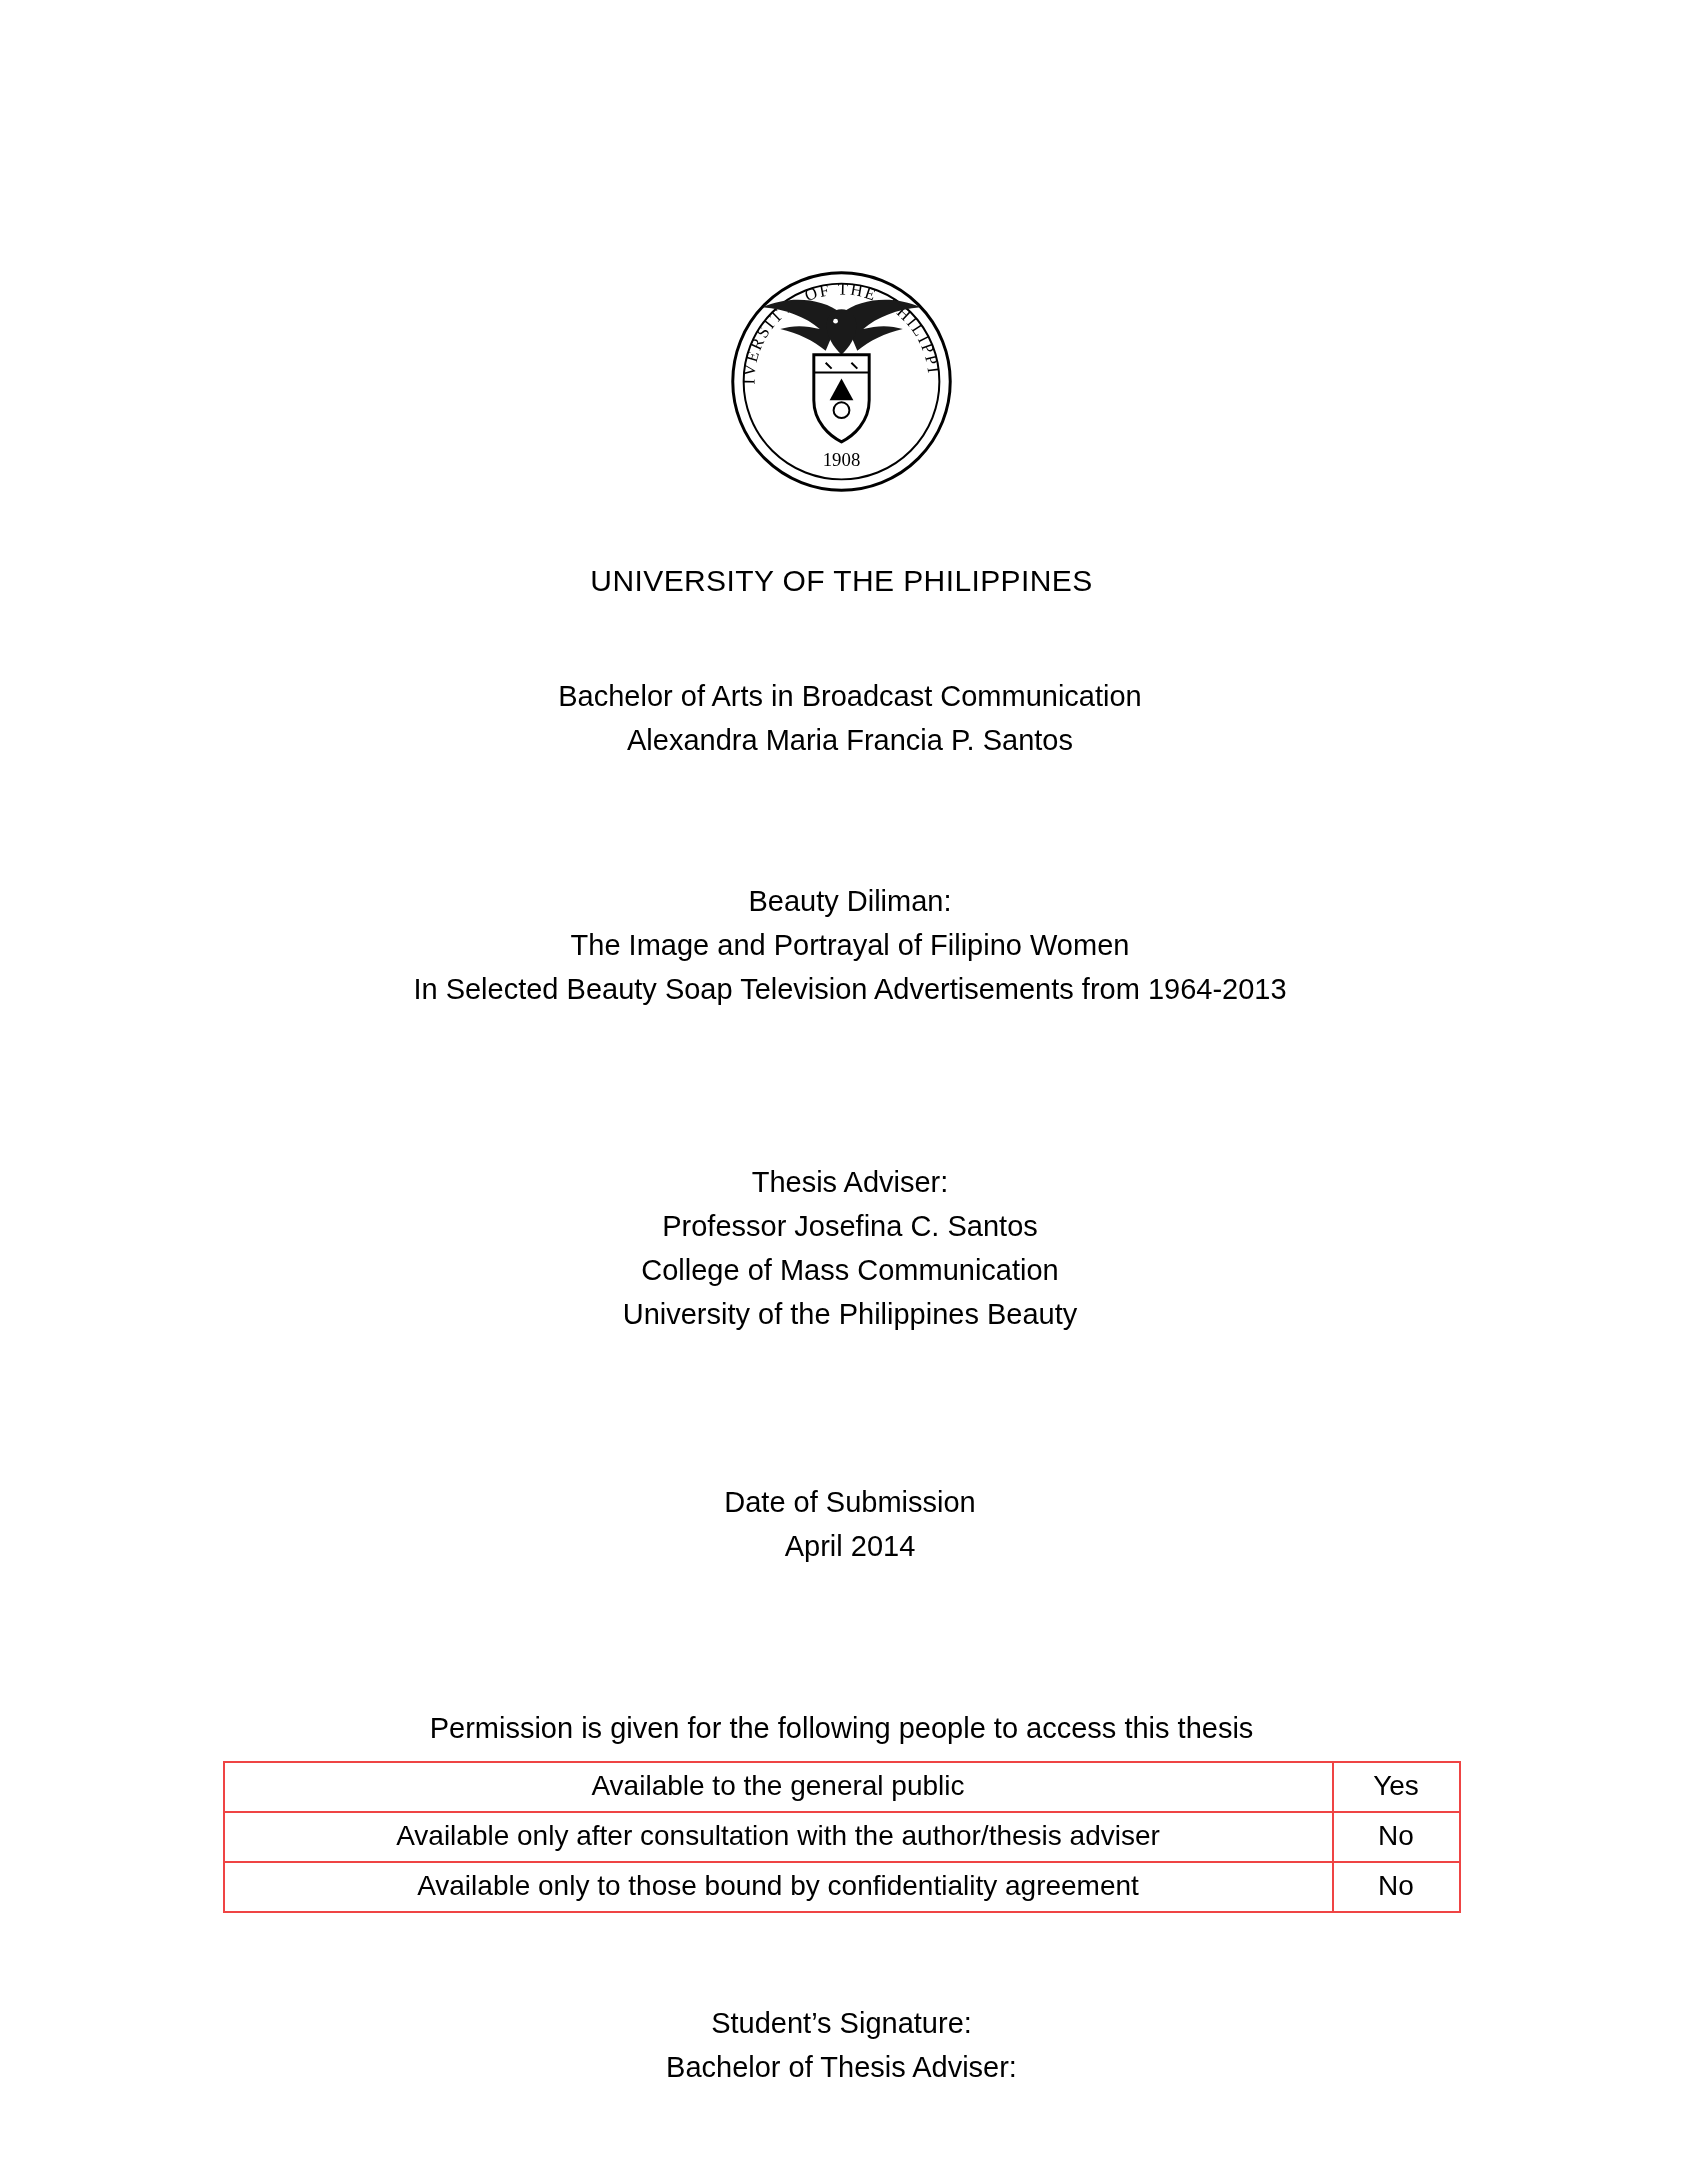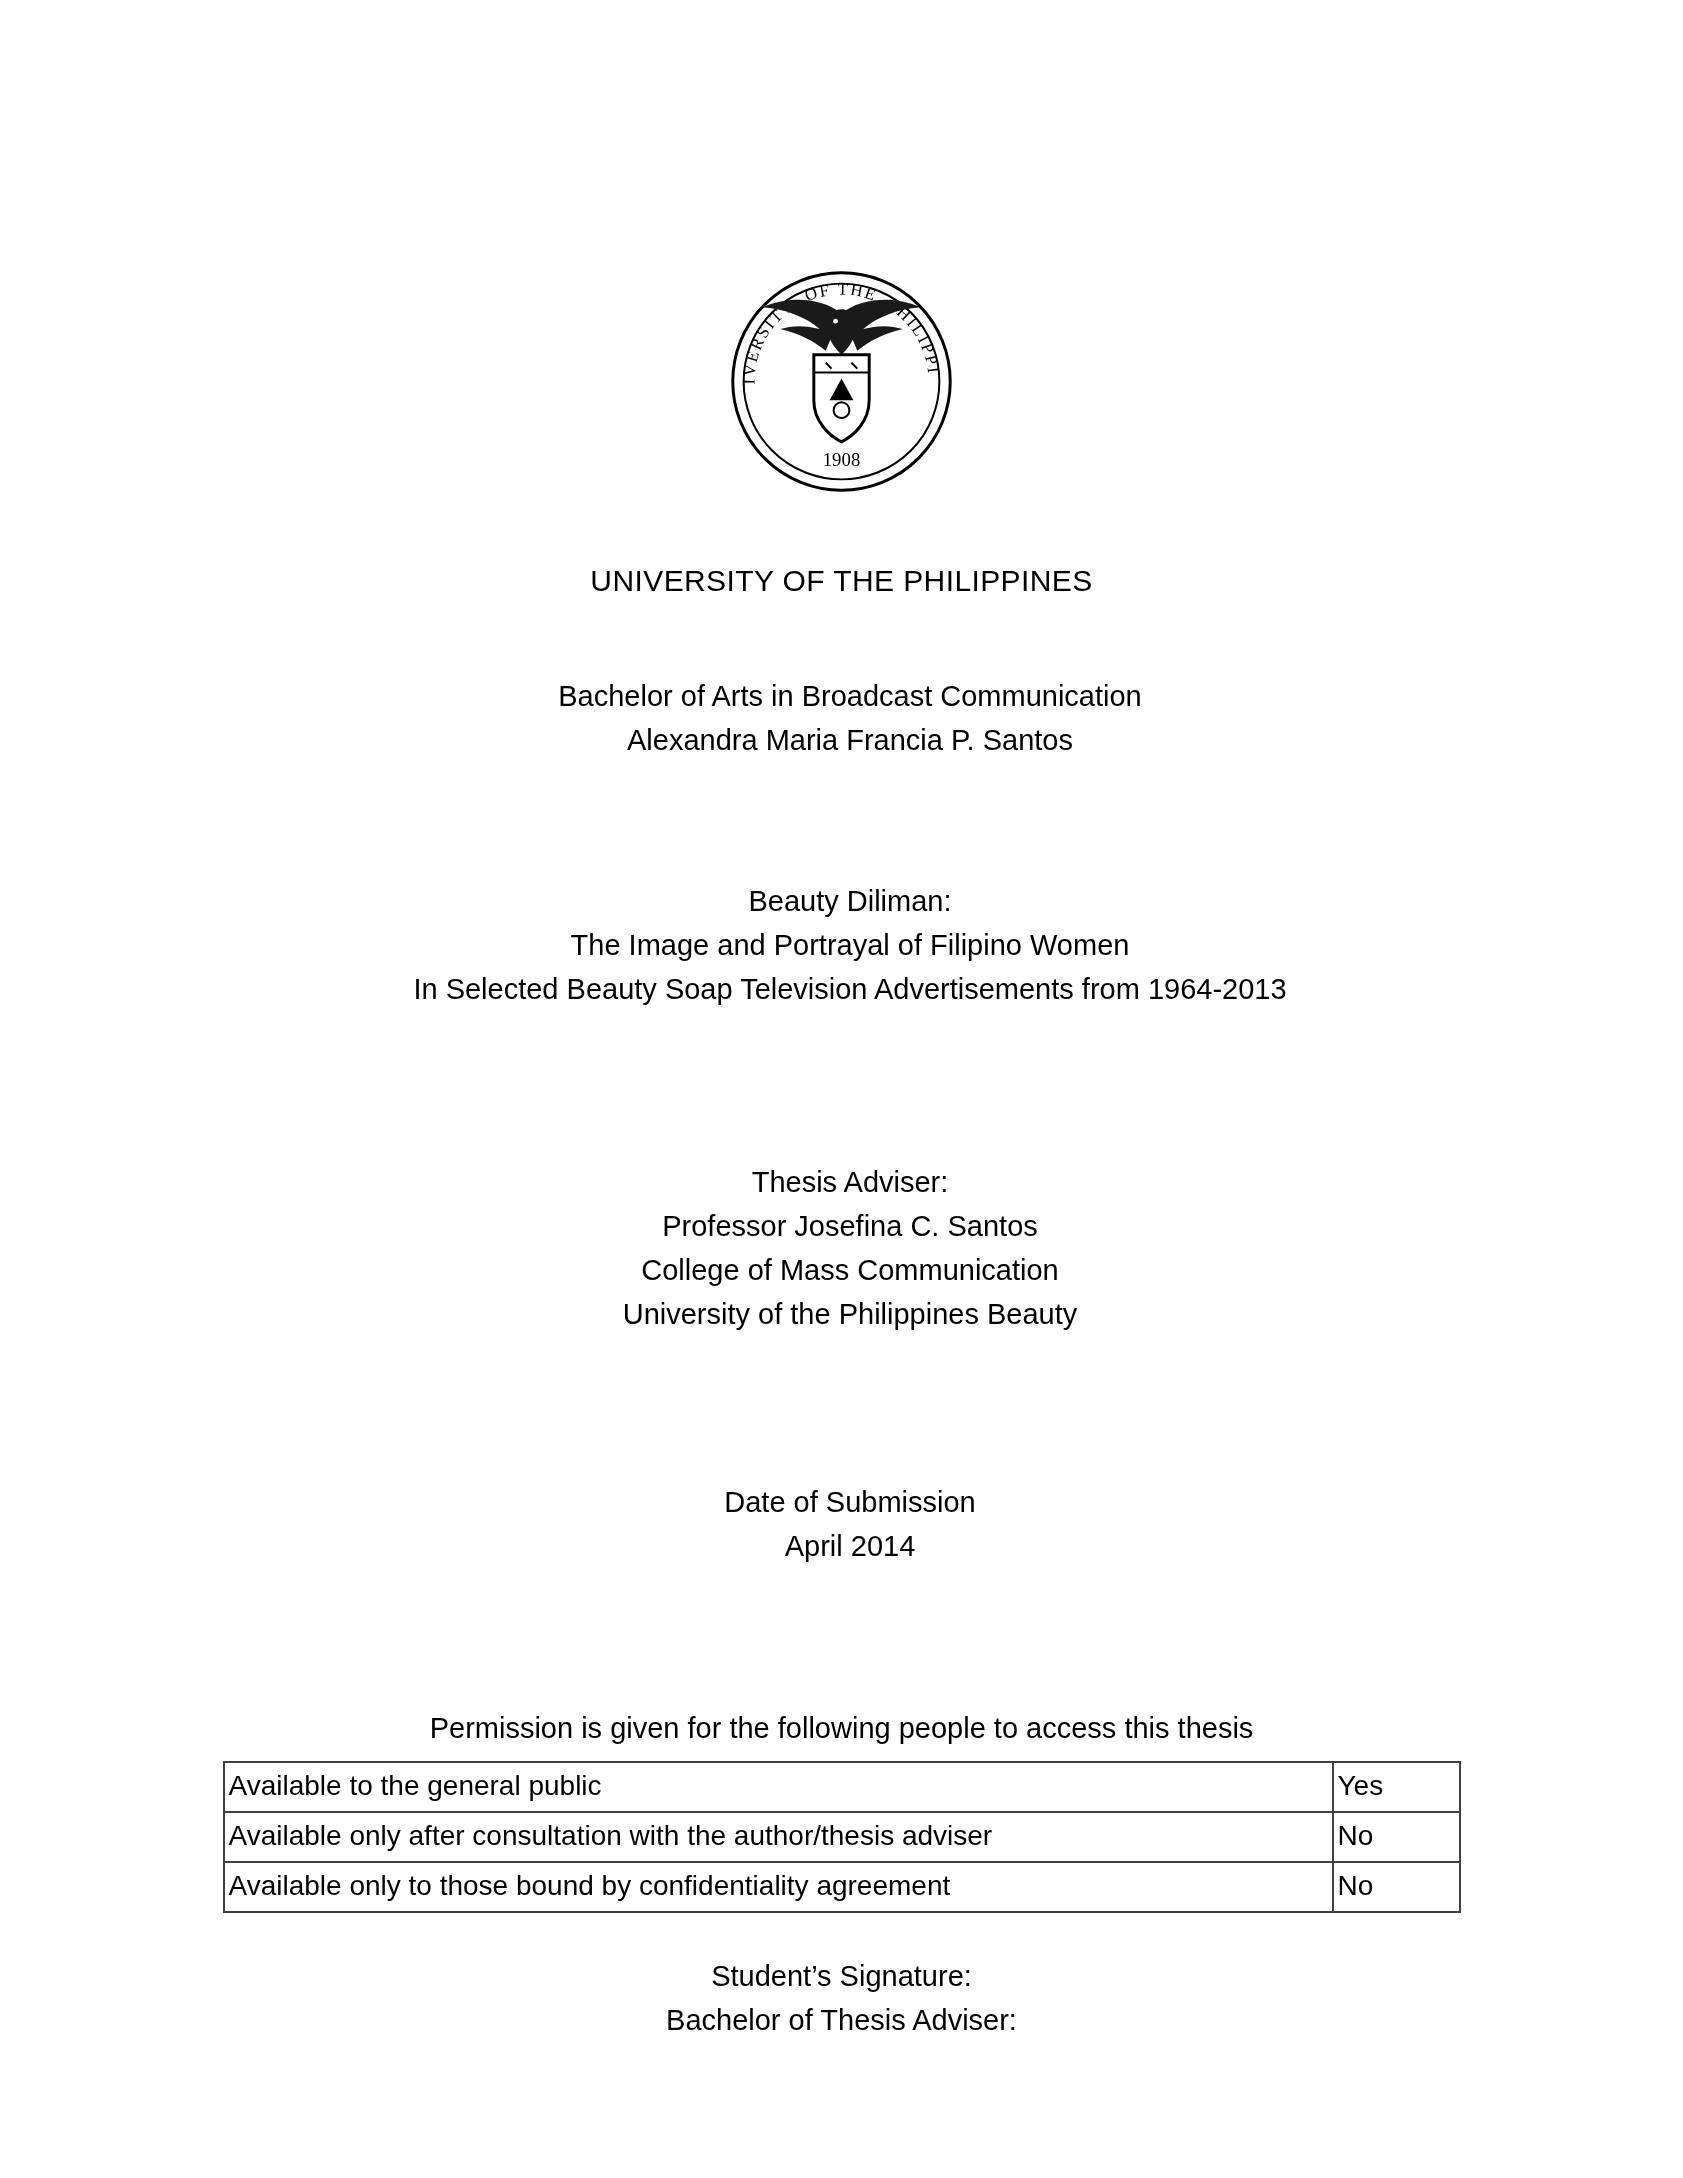--- a/index.html
+++ b/index.html
@@ -63,33 +63,34 @@
     margin-top: 144px;
     font-size: 29px;
   }
   table.perm {
     border-collapse: collapse;
     margin: 16px auto 0 auto;
     width: 1216px;
     table-layout: fixed;
   }
   table.perm td {
-    border: 2px solid #404040;
+    border: 2px solid #ef4444;
     font-size: 28px;
     padding: 6px 4px 8px 4px;
+    text-align: center;
     line-height: 34px;
   }
   table.perm td.label {
     width: 1099px;
   }
   table.perm td.value {
     width: 117px;
   }
   .sig-block {
-    margin-top: 41px;
+    margin-top: 88px;
   }
   .sig-line {
     font-size: 29px;
     line-height: 44px;
   }
   .ln { display: block; padding-left: 17px; }
 </style>
 </head>
 <body>
 

